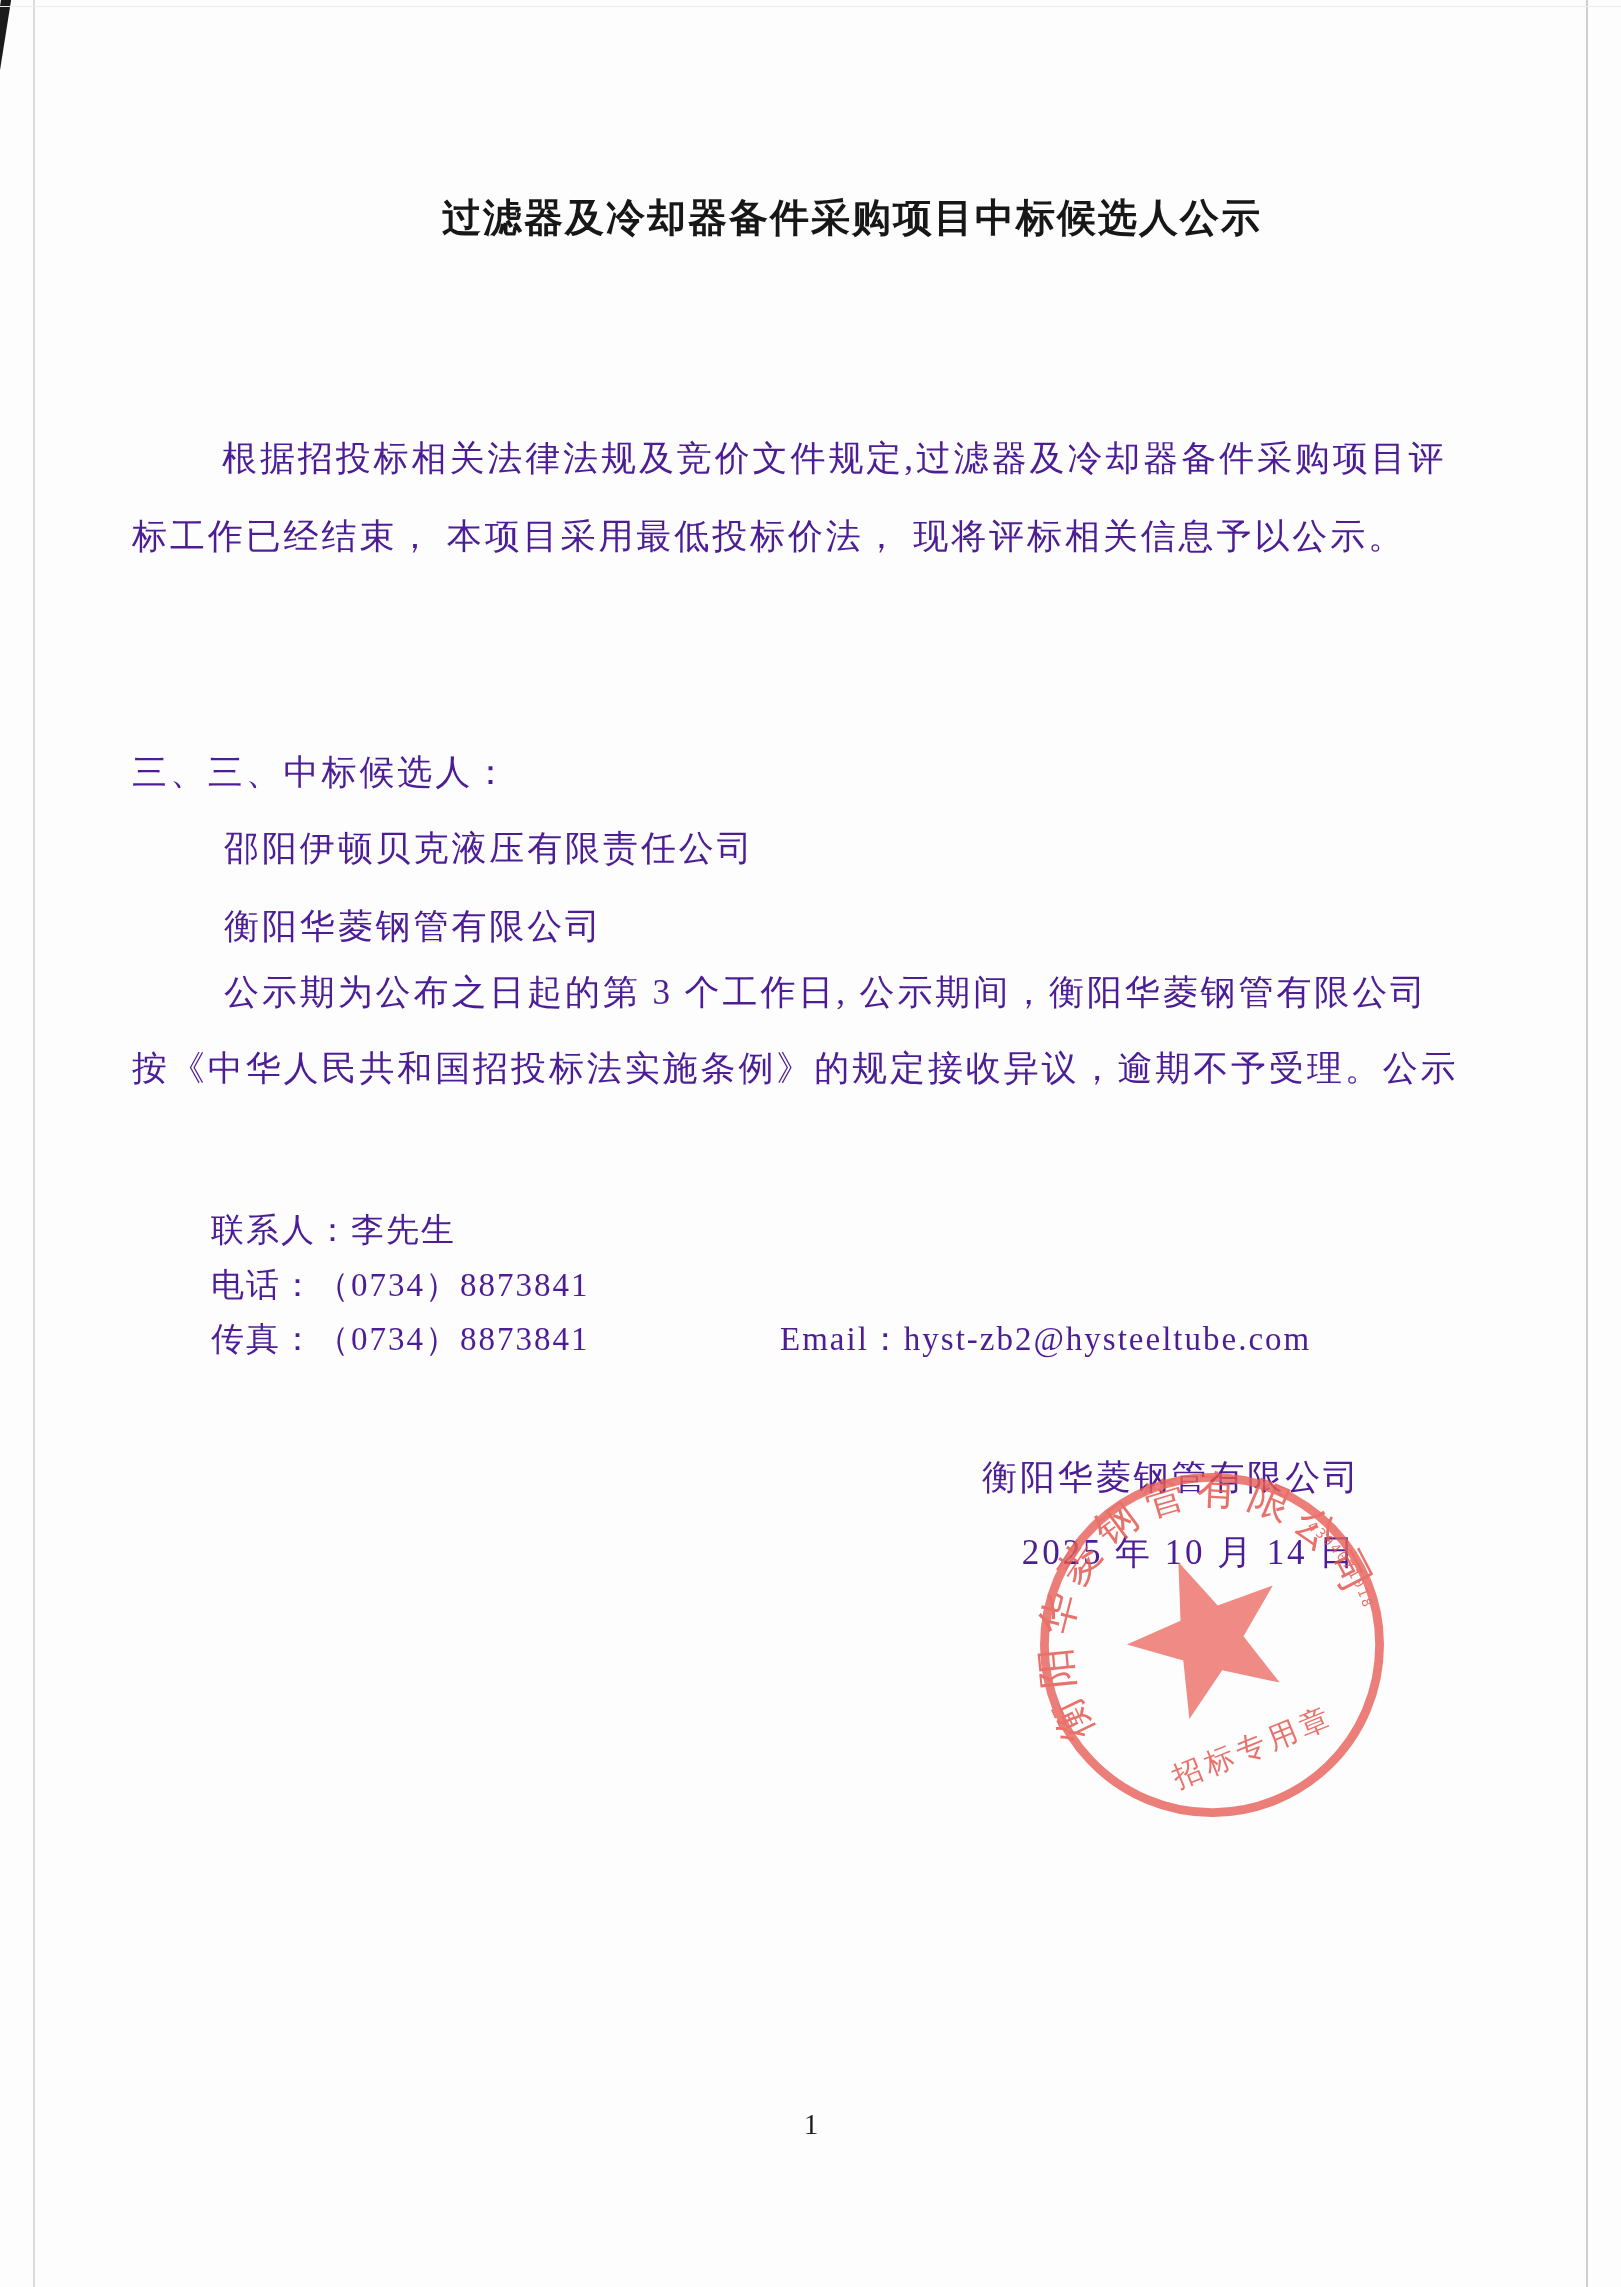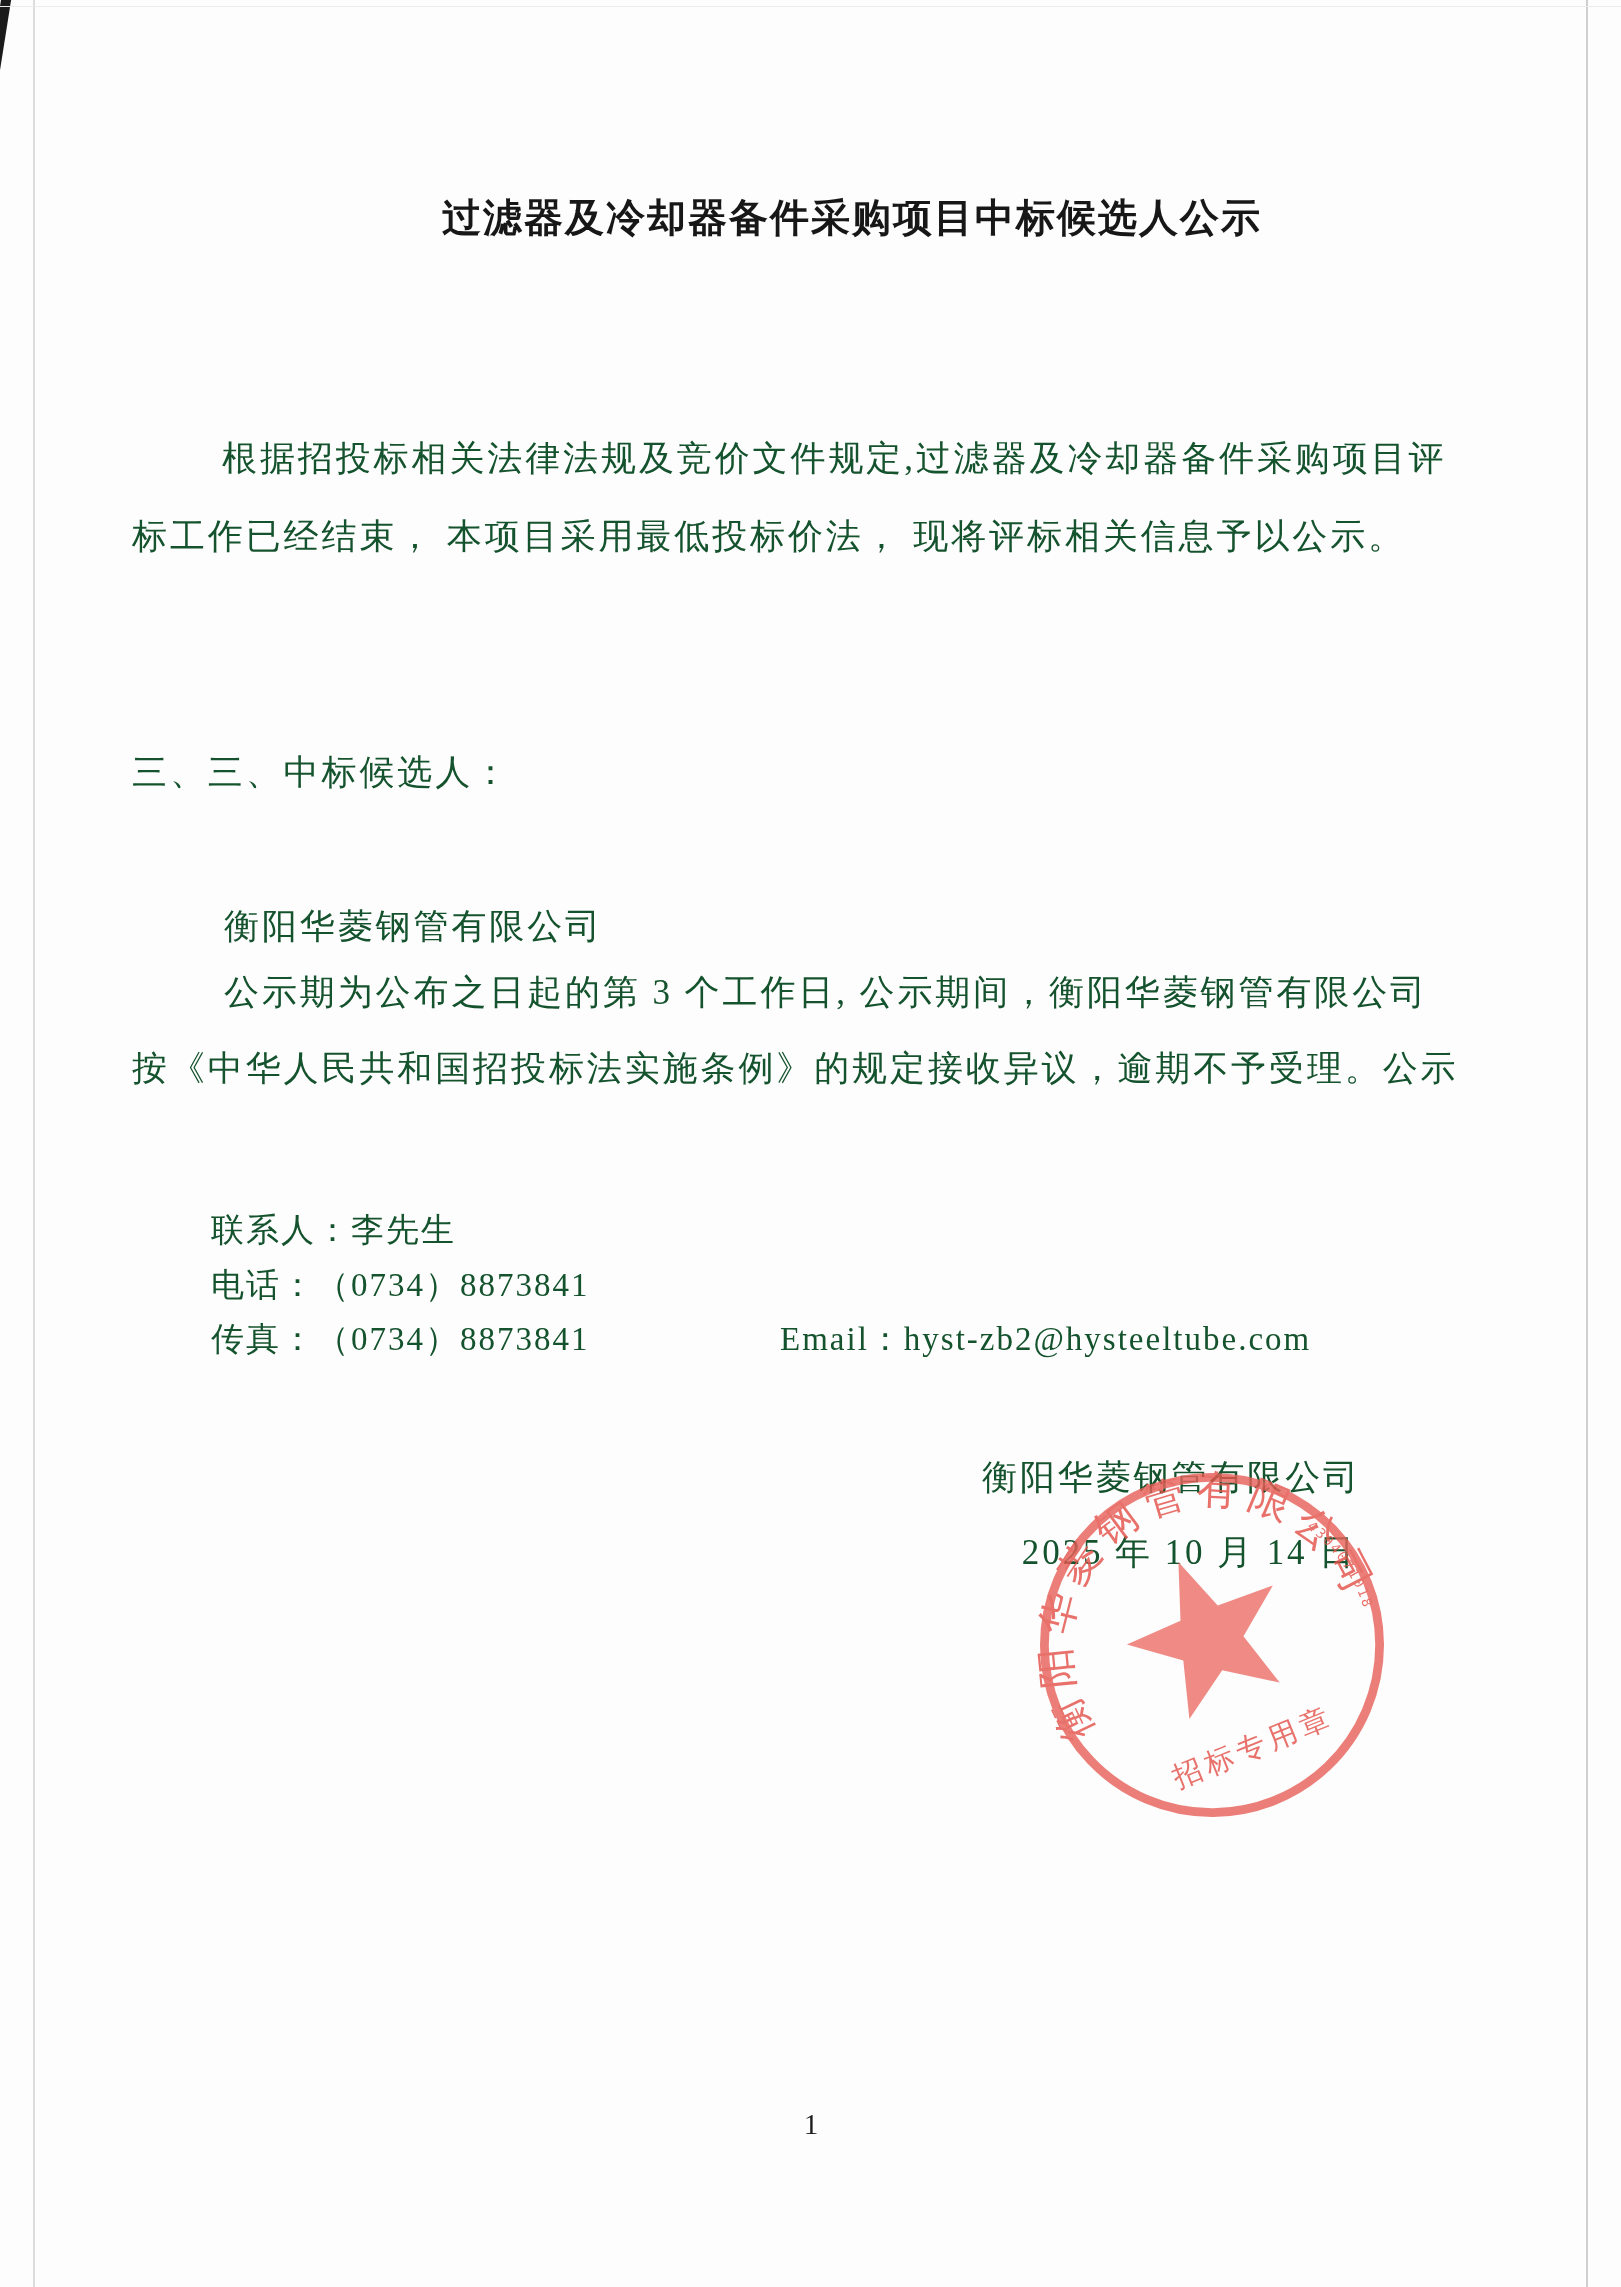--- a/index.html
+++ b/index.html
@@ -19,21 +19,21 @@
     position:absolute;top:191px;left:0;width:100%;
     text-align:center;margin:0;
     font-family:"DejaVu Sans","Liberation Sans",sans-serif;
     font-weight:700;font-size:39px;letter-spacing:2px;color:#171717;
     white-space:nowrap;
     padding-left:41px;
   }
   .t{
     position:absolute;
     font-family:"Liberation Serif","DejaVu Serif",serif;
-    font-size:35px;letter-spacing:2.9px;color:#14532d;
+    font-size:35px;letter-spacing:2.9px;color:#4c1d95;
     white-space:nowrap;line-height:1;
   }
   .contact{font-size:33px;letter-spacing:2px;}
   .sig{text-align:right;}
   .pagenum{
     position:absolute;top:2108px;left:0;width:100%;
     text-align:center;font-size:29px;color:#1d1d1d;
     font-family:"Liberation Serif","DejaVu Serif",serif;
   }
   .stamp{
@@ -53,20 +53,21 @@
   <div class="edge-right"></div>
   <div class="edge-top"></div>
 
   <h1 class="title">过滤器及冷却器备件采购项目中标候选人公示</h1>
 
   <div class="t" style="top:441px;left:222px;">根据招投标相关法律法规及竞价文件规定,过滤器及冷却器备件采购项目评</div>
   <div class="t" style="top:519px;left:132px;">标工作已经结束， 本项目采用最低投标价法， 现将评标相关信息予以公示。</div>
 
   <div class="t" style="top:755px;left:132px;">三、三、中标候选人：</div>
 
+  <div class="t" style="top:831px;left:224px;">邵阳伊顿贝克液压有限责任公司</div>
   <div class="t" style="top:909px;left:224px;">衡阳华菱钢管有限公司</div>
 
   <div class="t" style="top:975px;left:224px;">公示期为公布之日起的第 3 个工作日, 公示期间，衡阳华菱钢管有限公司</div>
   <div class="t" style="top:1051px;left:132px;">按《中华人民共和国招投标法实施条例》的规定接收异议，逾期不予受理。公示</div>
 
   <div class="t contact" style="top:1214px;left:211px;">联系人：李先生</div>
   <div class="t contact" style="top:1269px;left:211px;">电话：（0734）8873841</div>
   <div class="t contact" style="top:1323px;left:211px;">传真：（0734）8873841</div>
   <div class="t contact" style="top:1323px;left:780px;">Email：hyst-zb2@hysteeltube.com</div>
 

